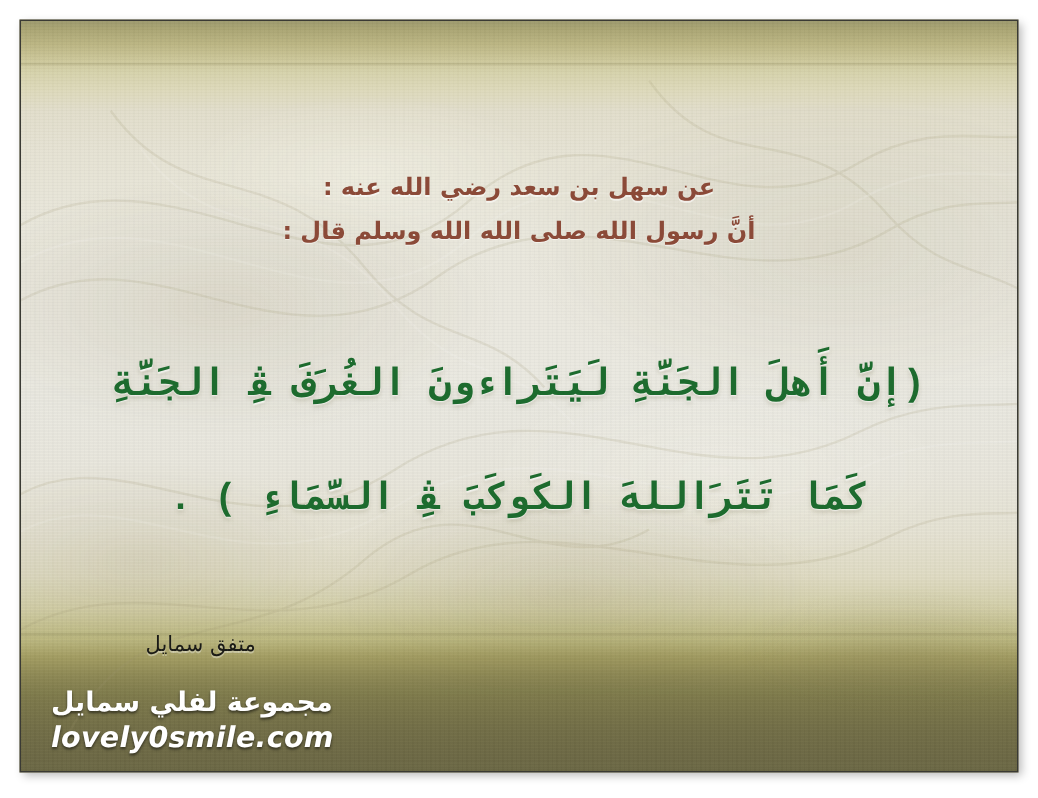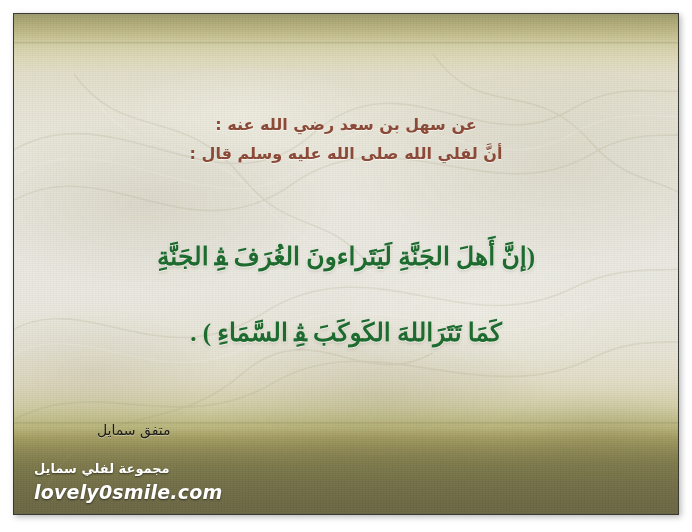--- a/index.html
+++ b/index.html
@@ -140,21 +140,21 @@
     text-shadow: 0 1px 0 rgba(255,255,255,0.55);
   }
   .intro-line { display: block; white-space: nowrap; }
 
   .quote {
     position: absolute;
     left: 0;
     right: 0;
     top: 205px;
     color: #1d6b2e;
-    font-family: Liberation Serif, serif;
+    font-family: Liberation Mono, monospace;
     font-size: 25px;
     font-weight: bold;
     line-height: 76px;
     direction: rtl;
     letter-spacing: 0.3px;
     text-shadow: 0 1px 1px rgba(255,255,255,0.75), 0 2px 3px rgba(120,115,80,0.25);
   }
   .quote-line { display: block; white-space: nowrap; }
 
   .source {
@@ -173,21 +173,21 @@
     position: absolute;
     left: 20px;
     bottom: 10px;
     text-align: left;
     direction: rtl;
   }
   .footer-ar {
     display: block;
     color: #ffffff;
     font-family: "DejaVu Sans", "Liberation Sans", sans-serif;
-    font-size: 13px;
+    font-size: 18px;
     font-weight: bold;
     line-height: 22px;
     letter-spacing: 0.5px;
     text-shadow: 0 1px 2px rgba(0,0,0,0.55);
   }
   .footer-url {
     display: block;
     direction: ltr;
     text-align: center;
     color: #ffffff;
@@ -229,21 +229,21 @@
     </svg>
 
     <div class="seam-top"></div>
     <div class="seam-mid"></div>
     <div class="bg-grain"></div>
 
     <div class="content">
 
       <div class="intro">
         <span class="intro-line">عن سهل بن سعد  رضي الله عنه :</span>
-        <span class="intro-line">أنَّ لفلي الله  صلى الله عليه وسلم  قال :</span>
+        <span class="intro-line">أنَّ رسول الله  صلى الله الله وسلم  قال :</span>
       </div>
 
       <div class="quote">
         <span class="quote-line">(إنَّ أَهلَ الجَنَّةِ لَيَتَراءونَ الغُرَفَ ﭭِ الجَنَّةِ</span>
         <span class="quote-line">كَمَا تَتَرَاللهَ الكَوكَبَ ﭭِ السَّمَاءِ ) .</span>
       </div>
 
       <div class="source">متفق سمايل</div>
 
       <div class="footer">

